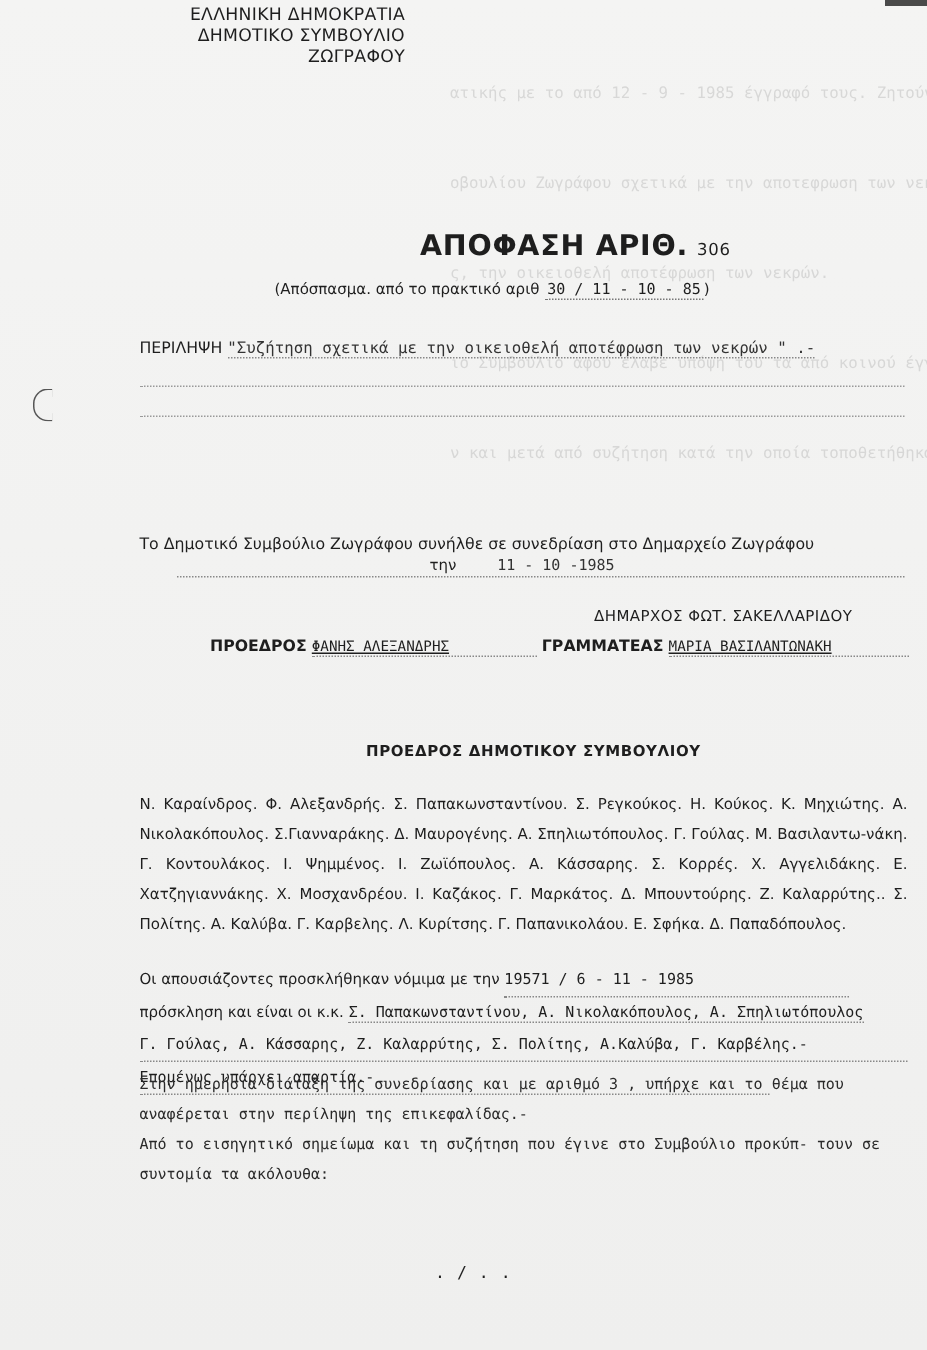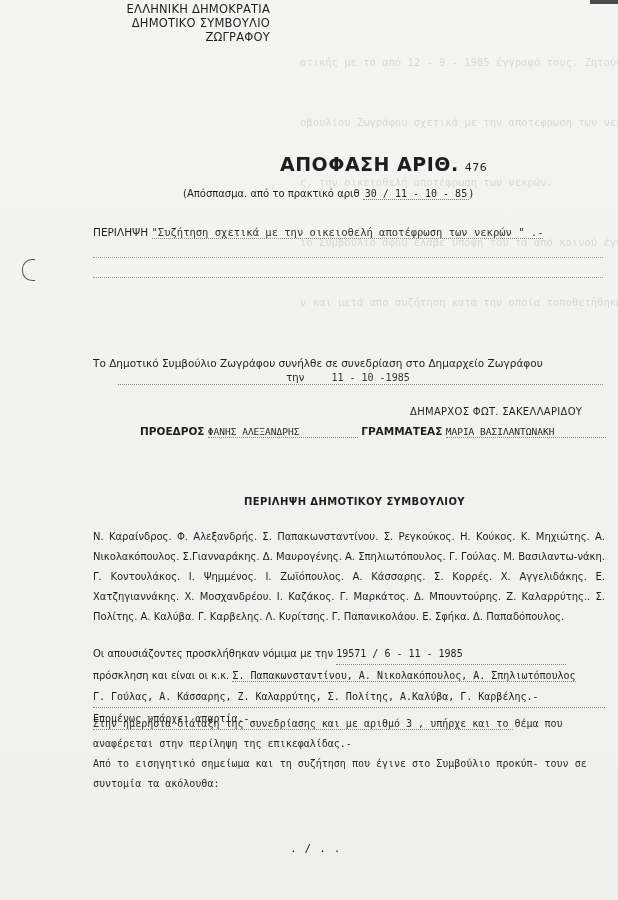--- a/index.html
+++ b/index.html
@@ -39,24 +39,24 @@
     .typed { font-family: "DejaVu Sans Mono", monospace; color: #333; }
     .summary { position: absolute; left: 93px; top: 226px; font-size: 10.5px; width: 510px; }
     .dotline { position: absolute; left: 93px; width: 510px; border-bottom: 1px dotted #999; height: 0; }
     .paren-mark {
       position: absolute; left: 22px; top: 259px; width: 12px; height: 20px;
       border: 1.5px solid #555; border-right: none; border-radius: 10px 0 0 10px;
     }
     .session { position: absolute; left: 93px; top: 357px; font-size: 10.5px; }
     .date-row { position: absolute; left: 93px; top: 372px; width: 510px; font-size: 10px; text-align: center; }
     .date-row .line { position:absolute; left: 25px; right: 0; top: 12px; border-bottom: 1px dotted #888; }
-    .mayor { position: absolute; left: 410px; top: 406px; font-size: 10px; letter-spacing: 0.3px; }
+    .mayor { position: absolute; left: 396px; top: 406px; font-size: 10px; letter-spacing: 0.3px; }
     .officers { position: absolute; left: 140px; top: 425px; font-size: 10.5px; }
     .officers .lbl { font-weight: bold; }
-    .officers .val { font-family: "DejaVu Sans Mono", monospace; font-size: 9.5px; border-bottom: 1px dotted #888; display:inline-block; }
+    .officers .val { font-family: "DejaVu Sans Mono", monospace; font-size: 9.5px; border-bottom: 1px dotted #888; display:inline-block;text-decoration:underline; }
     .comp-title {
       position: absolute; left: 244px; top: 496px; font-size: 10px; font-weight: bold; letter-spacing: 0.4px;
     }
     .members {
       position: absolute; left: 93px; top: 527px; width: 512px; font-size: 10px; line-height: 20px;
       text-align: justify;
     }
     .absent { position: absolute; left: 93px; top: 643px; width: 512px; font-size: 10px; line-height: 21px; }
     .absent .mono { font-family: "DejaVu Sans Mono", monospace; font-size: 10px; }
     .dotted-under { border-bottom: 1px dotted #888; }
@@ -84,21 +84,21 @@
     <div>ν και μετά από συζήτηση κατά την οποία τοποθετήθηκαν</div>
   </div>
 
   <div class="header">
     <div>ΕΛΛΗΝΙΚΗ ΔΗΜΟΚΡΑΤΙΑ</div>
     <div>ΔΗΜΟΤΙΚΟ ΣΥΜΒΟΥΛΙΟ</div>
     <div>ΖΩΓΡΑΦΟΥ</div>
   </div>
 
   <div class="title">
-    <span>ΑΠΟΦΑΣΗ ΑΡΙΘ.</span><span class="num">476</span>
+    <span>ΑΠΟΦΑΣΗ ΑΡΙΘ.</span><span class="num">306</span>
   </div>
 
   <div class="excerpt">
     <span>(Απόσπασμα. από το πρακτικό αριθ</span>
     <span class="fill">30 / 11 - 10 - 85</span><span>)</span>
   </div>
 
   <div class="summary">
     <span>ΠΕΡΙΛΗΨΗ</span>
     <span class="typed dotted-under">"Συζήτηση σχετικά με την οικειοθελή αποτέφρωση των νεκρών " .-</span>
@@ -117,21 +117,21 @@
 
   <div class="mayor">ΔΗΜΑΡΧΟΣ ΦΩΤ. ΣΑΚΕΛΛΑΡΙΔΟΥ</div>
 
   <div class="officers">
     <span class="lbl">ΠΡΟΕΔΡΟΣ</span>
     <span class="val" style="width:150px;">ΦΑΝΗΣ  ΑΛΕΞΑΝΔΡΗΣ</span>
     <span class="lbl" style="margin-left:0;">ΓΡΑΜΜΑΤΕΑΣ</span>
     <span class="val" style="width:160px;">ΜΑΡΙΑ ΒΑΣΙΛΑΝΤΩΝΑΚΗ</span>
   </div>
 
-  <div class="comp-title">ΠΕΡΙΛΗΨΗ ΔΗΜΟΤΙΚΟΥ ΣΥΜΒΟΥΛΙΟΥ</div>
+  <div class="comp-title">ΠΡΟΕΔΡΟΣ ΔΗΜΟΤΙΚΟΥ ΣΥΜΒΟΥΛΙΟΥ</div>
   <div class="members">Ν. Καραίνδρος. Φ. Αλεξανδρής. Σ. Παπακωνσταντίνου. Σ. Ρεγκούκος. Η. Κούκος. Κ. Μηχιώτης. Α. Νικολακόπουλος. Σ.Γιανναράκης. Δ. Μαυρογένης. Α. Σπηλιωτόπουλος. Γ. Γούλας. Μ. Βασιλαντω-νάκη. Γ. Κοντουλάκος. Ι. Ψημμένος. Ι. Ζωϊόπουλος. Α. Κάσσαρης. Σ. Κορρές. Χ. Αγγελιδάκης. Ε. Χατζηγιαννάκης. Χ. Μοσχανδρέου. Ι. Καζάκος. Γ. Μαρκάτος. Δ. Μπουντούρης. Ζ. Καλαρρύτης.. Σ. Πολίτης. Α. Καλύβα. Γ. Καρβελης. Λ. Κυρίτσης. Γ. Παπανικολάου. Ε. Σφήκα. Δ. Παπαδόπουλος.</div>
 
   <div class="absent">
     <div>
       <span>Οι απουσιάζοντες προσκλήθηκαν νόμιμα με την</span>
       <span class="mono dotted-under" style="display:inline-block;width:230px;">19571 / 6 - 11 - 1985</span>
     </div>
     <div>
       <span>πρόσκληση και είναι οι κ.κ.</span>
       <span class="mono dotted-under">Σ. Παπακωνσταντίνου, Α. Νικολακόπουλος, Α. Σπηλιωτόπουλος</span>

